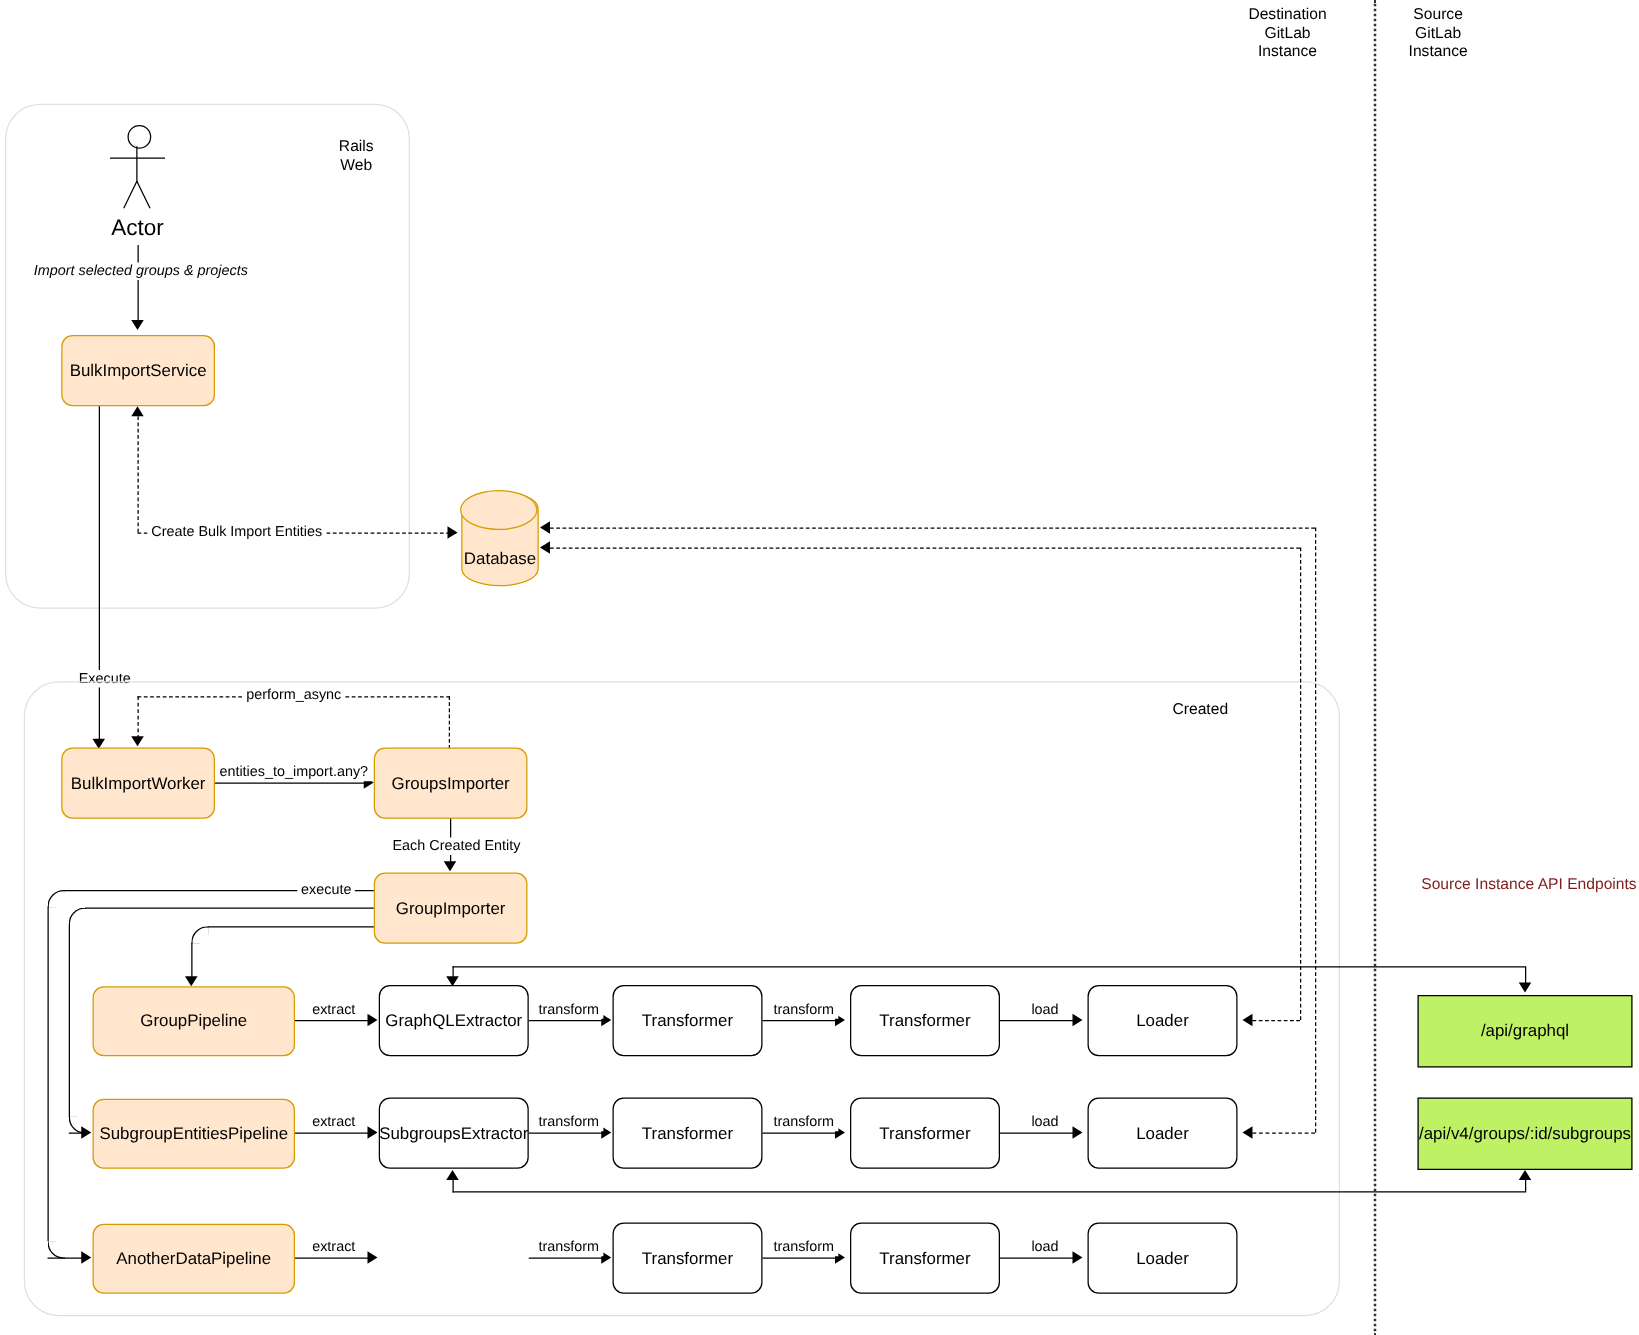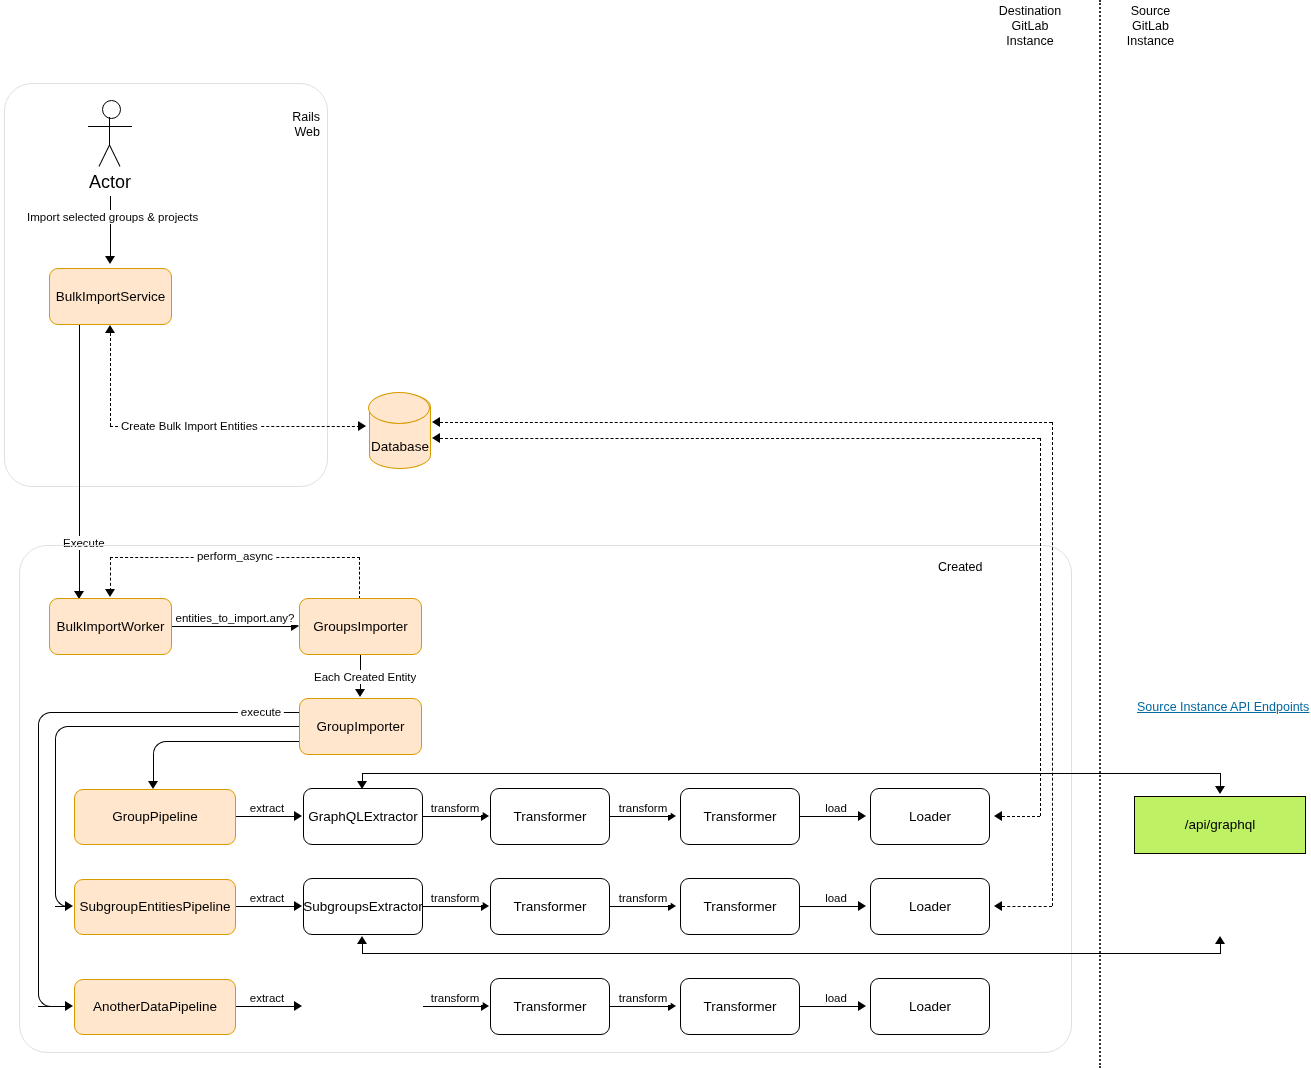--- a/index.html
+++ b/index.html
@@ -126,52 +126,52 @@
   }
   .actor-body{position:absolute;left:50%;margin-left:-0.7px;top:17px;width:0;height:29px;border-left:1.4px solid #000;}
   .actor-arms{position:absolute;left:50%;margin-left:-22px;top:26px;width:44px;height:0;border-top:1.4px solid #000;}
   .actor-leg{position:absolute;top:45px;width:0;height:24px;border-left:1.4px solid #000;}
   .actor-leg.l{left:50%;margin-left:-0.7px;transform:rotate(26deg);transform-origin:top center;}
   .actor-leg.r{left:50%;margin-left:-0.7px;transform:rotate(-26deg);transform-origin:top center;}
   .actor-label{
     position:absolute;top:72px;left:50%;transform:translateX(-50%);
     font-size:18px;color:#000;white-space:nowrap;
   }
-  .plain-text{position:absolute;font-size:12.5px;color:#0369a1;white-space:nowrap;text-decoration:underline;}
+  .plain-text{position:absolute;font-size:12.5px;color:#7f1d1d;white-space:nowrap;}
 </style>
 </head>
 <body>
 
 <div id="canvas">
 
   <div class="container-label" style="left:975px;top:4px;width:110px;">Destination
 GitLab
 Instance</div>
   <div class="container-label" style="left:1098px;top:4px;width:105px;">Source
 GitLab
 Instance</div>
 
   <div class="divider" style="left:1099px;top:0px;height:1068px;"></div>
 
   <div class="container-box" style="left:4px;top:83px;width:324px;height:404px;"></div>
-  <div class="container-label" style="left:250px;top:110px;width:70px;text-align:right;">Rails
+  <div class="container-label" style="left:250px;top:110px;width:70px;text-align:center;">Rails
 Web</div>
 
   <div class="actor-wrap" style="left:80px;top:100px;width:60px;height:96px;">
     <div class="actor-head"></div>
     <div class="actor-body"></div>
     <div class="actor-arms"></div>
     <div class="actor-leg l"></div>
     <div class="actor-leg r"></div>
     <div class="actor-label">Actor</div>
   </div>
 
   <div class="edge-v" style="left:110px;top:196px;height:62px;"></div>
   <div class="ah down" style="left:105px;top:256px;"></div>
-  <div class="edge-label" style="left:24px;top:210px;">Import selected groups &amp; projects</div>
+  <div class="edge-label" style="left:24px;top:210px;font-style:italic;">Import selected groups &amp; projects</div>
 
   <div class="node orange" style="left:49px;top:268px;width:123px;height:57px;">BulkImportService</div>
 
   <div class="edge-v" style="left:79px;top:325px;height:268px;"></div>
   <div class="ah down" style="left:74px;top:591px;"></div>
   <div class="edge-label" style="left:60px;top:536px;">Execute</div>
 
   <div class="edge-v dash" style="left:110px;top:333px;height:93px;"></div>
   <div class="ah up" style="left:105px;top:325px;"></div>
   <div class="edge-h dash" style="left:110px;top:426px;width:255px;"></div>
@@ -312,20 +312,21 @@
   <div class="edge-h dash" style="left:1002px;top:906px;width:50px;"></div>
   <div class="ah left" style="left:994px;top:901px;"></div>
   <div class="edge-v dash" style="left:1052px;top:422px;height:484px;"></div>
   <div class="edge-h dash" style="left:440px;top:422px;width:612px;"></div>
   <div class="ah left" style="left:432px;top:417px;"></div>
 
   <div class="plain-text" style="left:1137px;top:700px;">Source Instance API Endpoints</div>
 
   <div class="node sharp" style="left:1134px;top:796px;width:172px;height:58px;">/api/graphql</div>
 
+  <div class="node sharp" style="left:1134px;top:878px;width:172px;height:58px;">/api/v4/groups/:id/subgroups</div>
 
   <div class="edge-h" style="left:362px;top:773px;width:858px;"></div>
   <div class="edge-v" style="left:362px;top:773px;height:10px;"></div>
   <div class="ah down" style="left:357px;top:781px;"></div>
   <div class="edge-v" style="left:1220px;top:773px;height:14px;"></div>
   <div class="ah down" style="left:1215px;top:786px;"></div>
 
   <div class="edge-h" style="left:362px;top:953px;width:858px;"></div>
   <div class="edge-v" style="left:362px;top:944px;height:10px;"></div>
   <div class="ah up" style="left:357px;top:936px;"></div>

